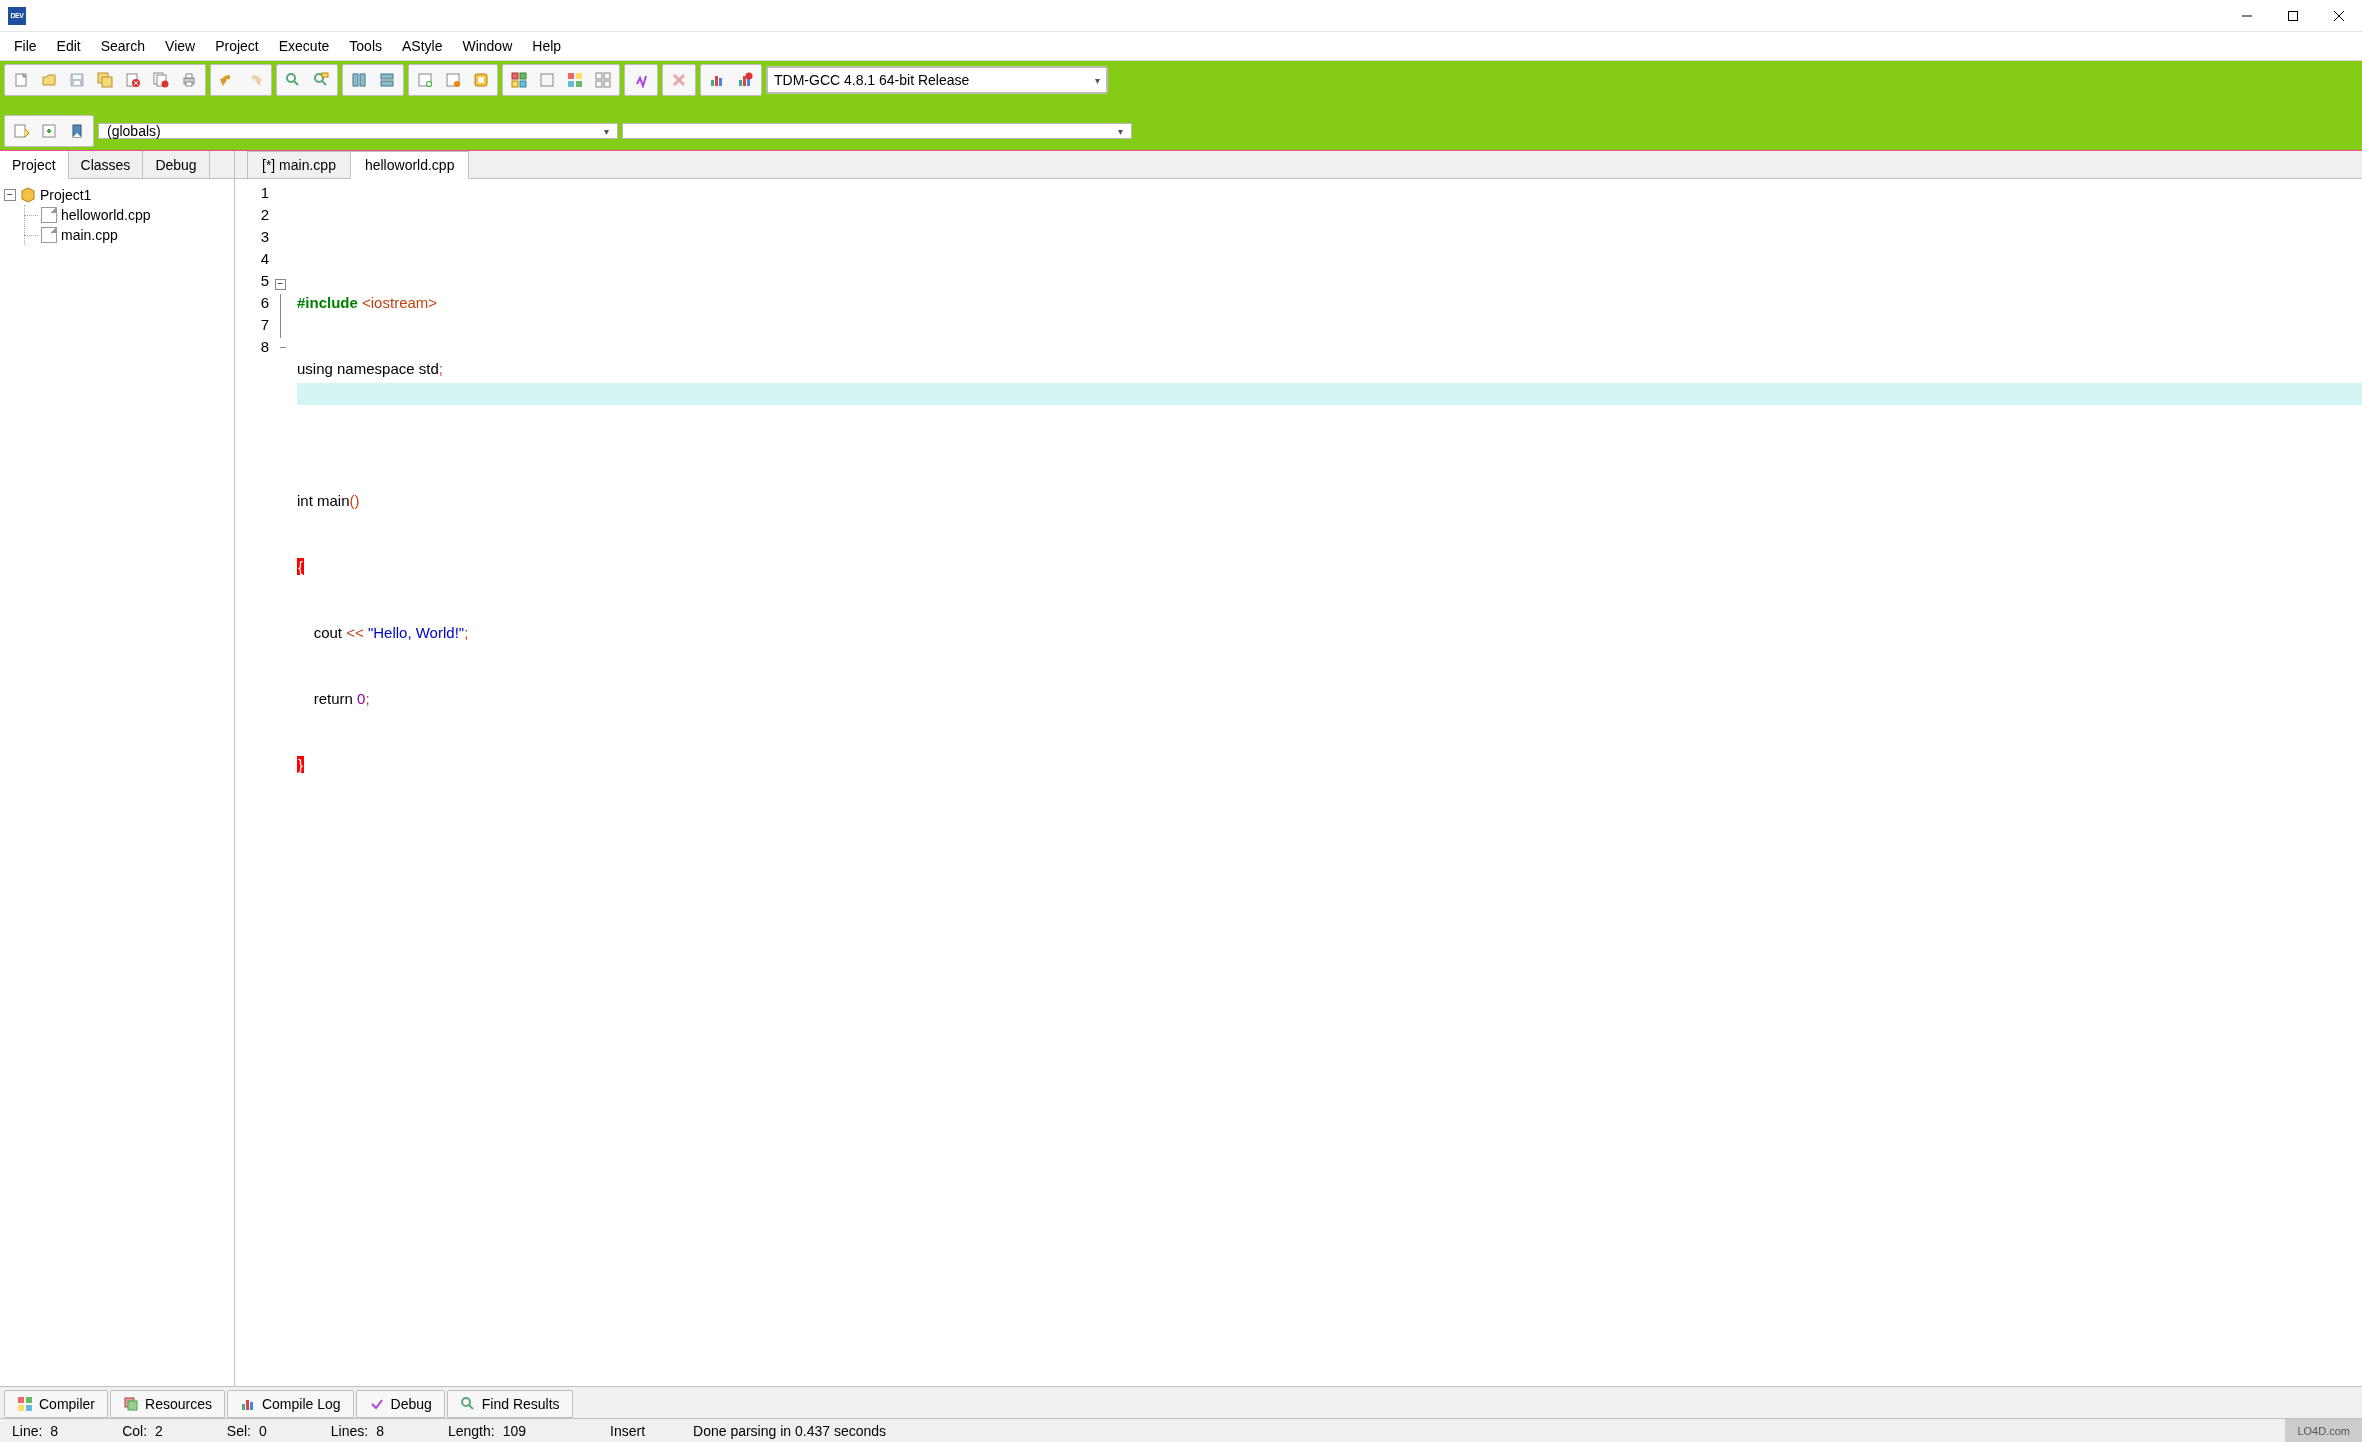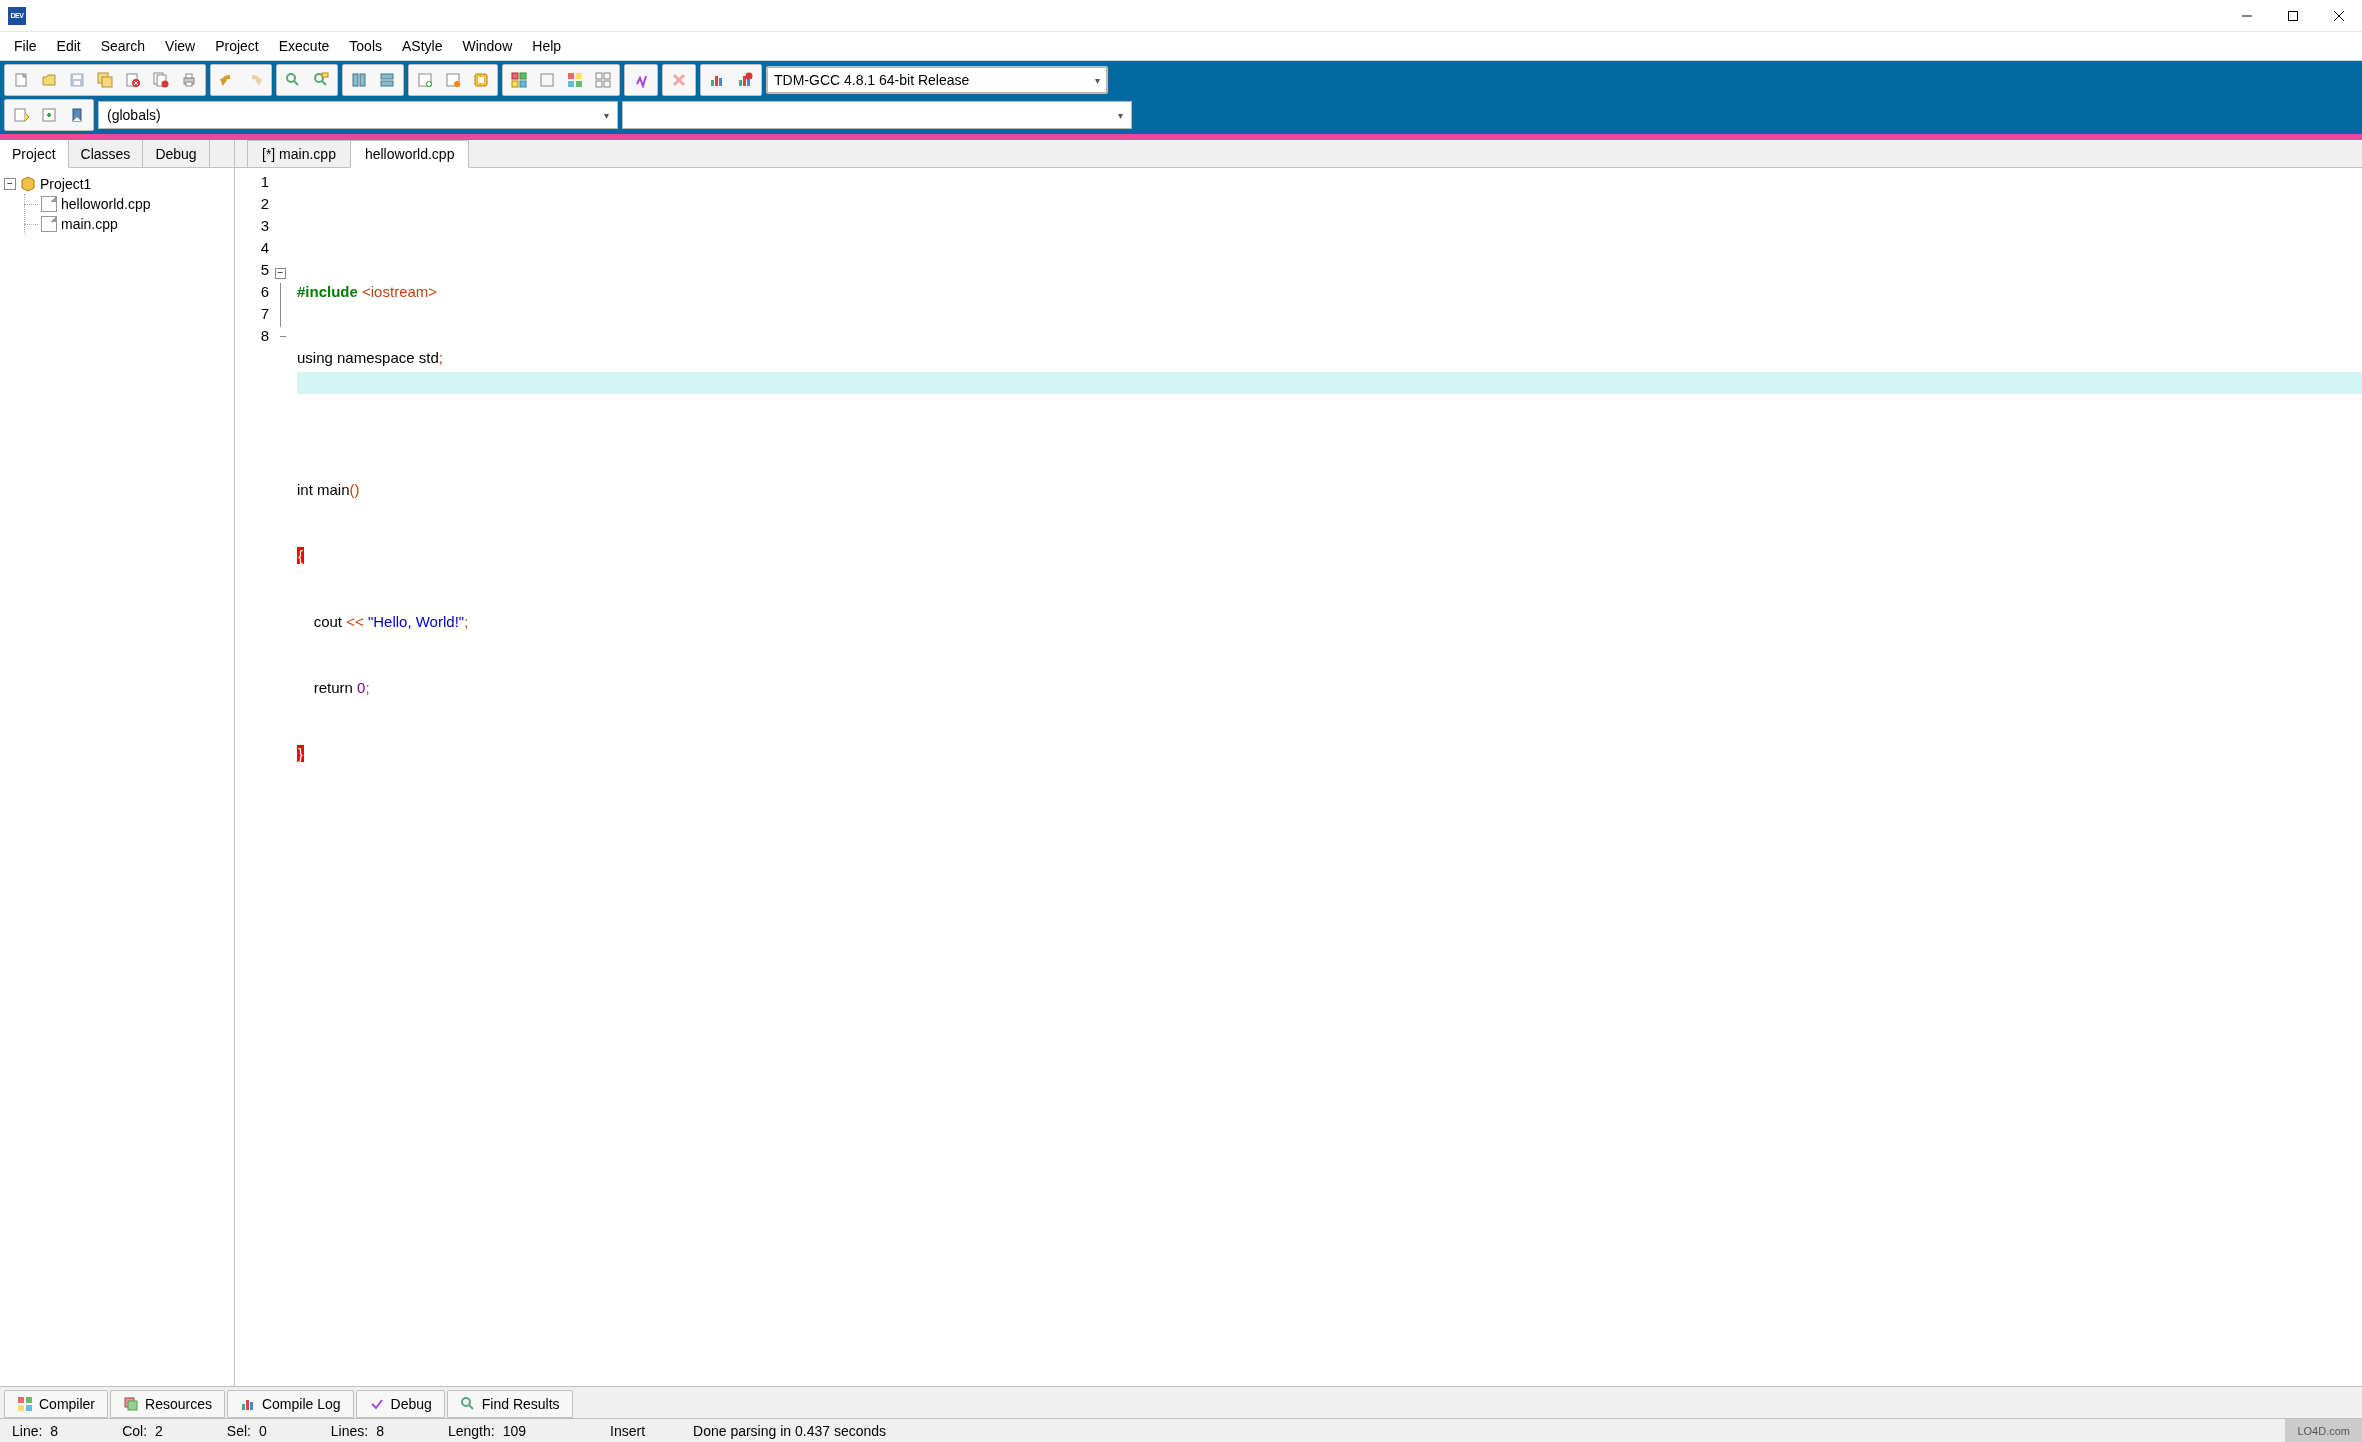--- a/index.html
+++ b/index.html
@@ -13,27 +13,27 @@
 .titlebar .title-text{font-size:13px;color:#000;flex:1}
 .win-controls{display:flex;margin-left:auto;height:100%}
 .win-btn{width:46px;height:32px;display:flex;align-items:center;justify-content:center;font-family:inherit}
 .win-btn svg{width:10px;height:10px}
 
 
 .menubar{height:28px;display:flex;align-items:stretch;padding:0 4px;background:#fff;font-size:14px}
 .menu-item{padding:0 10px;display:flex;align-items:center;cursor:default}
 
 
-.toolbars{background:#0369a1;border-top:1px solid #d6d6d6;border-bottom:6px solid #ec4899;padding:3px 4px;display:flex;flex-direction:column;gap:3px}
+.toolbars{background:#84cc16;border-top:1px solid #d6d6d6;border-bottom:1px solid #ec4899;padding:3px 4px;display:flex;flex-direction:column;gap:19px}
 .tb-row{display:flex;align-items:center;gap:4px}
 .tb-group{display:flex;align-items:center;border:1px solid #c0c0c0;background:#f7f7f7;border-radius:2px;padding:2px 2px;gap:0}
 .tb-btn{width:28px;height:26px;display:flex;align-items:center;justify-content:center;border:1px solid transparent;border-radius:2px}
 .tb-btn.disabled{opacity:0.4}
 .compiler-combo{display:flex;align-items:center;border:1px solid #b8b8b8;background:#fff;height:26px;min-width:340px;padding:0 6px;font-family:Consolas,monospace;font-size:14px;justify-content:space-between}
-.dropdown{display:flex;align-items:center;justify-content:space-between;border:1px solid #b8b8b8;background:#fff;height:28px;padding:0 8px;font-family:Consolas,monospace;font-size:14px}
+.dropdown{display:flex;align-items:center;justify-content:space-between;border:1px solid #b8b8b8;background:#fff;height:16px;padding:0 8px;font-family:Consolas,monospace;font-size:14px}
 .dropdown.globals{width:520px}
 .dropdown.members{width:510px}
 .chev{font-size:10px;color:#555}
 
 
 .main{flex:1;display:flex;min-height:0}
 .sidebar{width:235px;border-right:1px solid #c0c0c0;display:flex;flex-direction:column;background:#fff}
 .side-tabs{display:flex;border-bottom:1px solid #c0c0c0;background:#f0f0f0;height:28px}
 .side-tab{padding:0 12px;display:flex;align-items:center;font-size:14px;border-right:1px solid #c0c0c0;background:#f0f0f0;cursor:default}
 .side-tab.active{background:#fff;border-bottom:1px solid #fff;margin-bottom:-1px}

